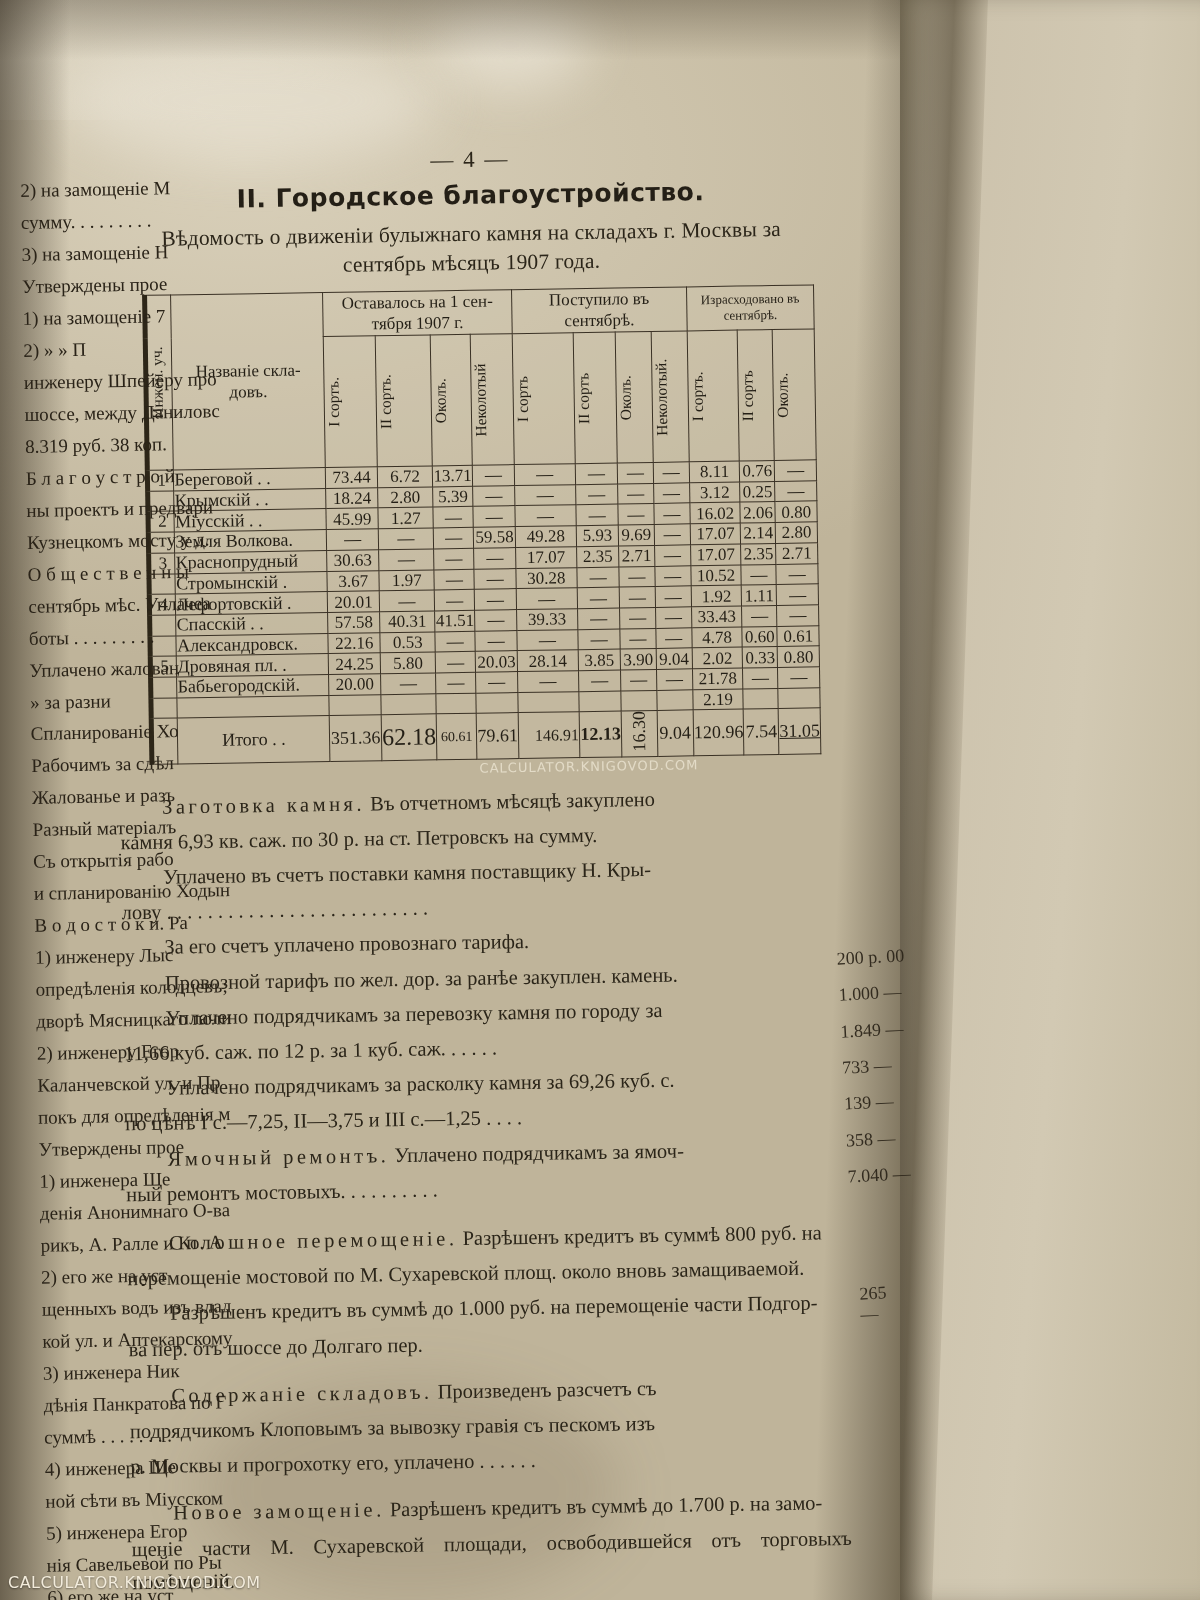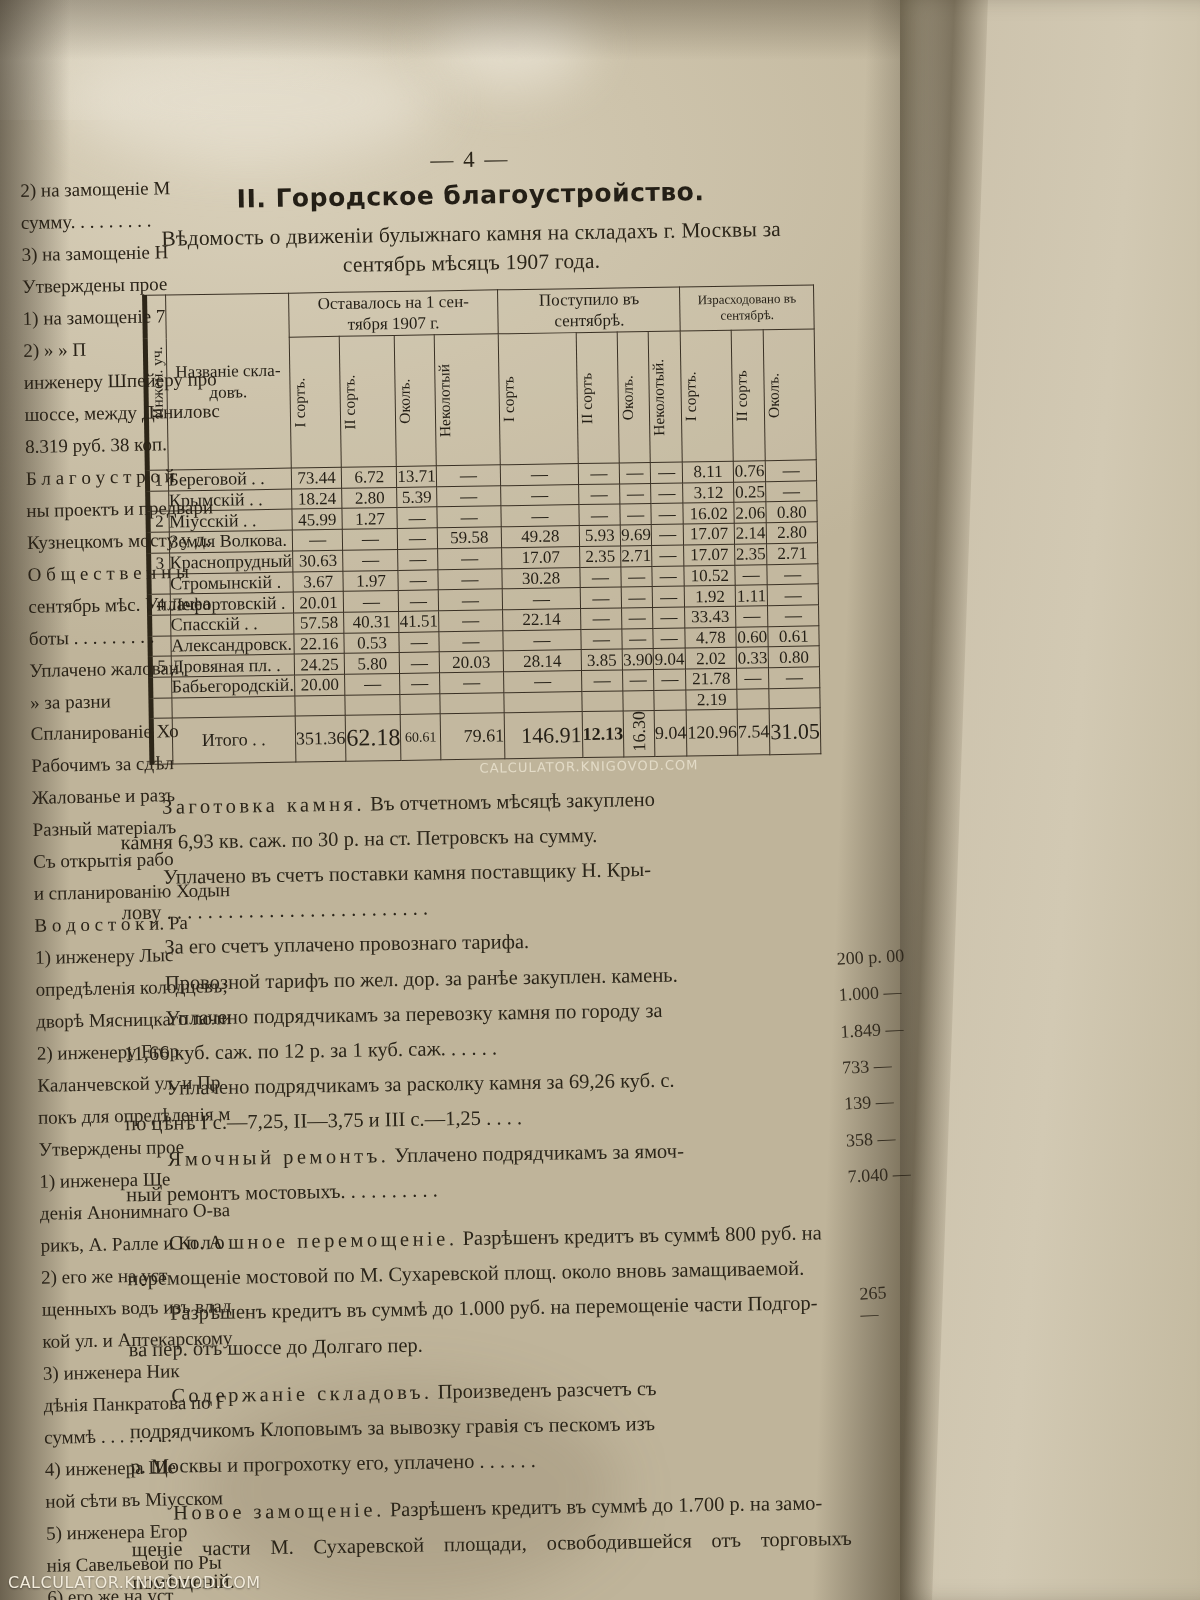--- a/index.html
+++ b/index.html
@@ -311,21 +311,21 @@
               <td class="num">1.11</td>
               <td class="num">—</td>
             </tr>
             <tr>
               <td class="uch thickleft"></td>
               <td class="nm">Спасскій  .    .</td>
               <td class="num">57.58</td>
               <td class="num">40.31</td>
               <td class="num">41.51</td>
               <td class="num">—</td>
-              <td class="num">22.14</td>
+              <td class="num">39.33</td>
               <td class="num">—</td>
               <td class="num">—</td>
               <td class="num">—</td>
               <td class="num">33.43</td>
               <td class="num">—</td>
               <td class="num">—</td>
             </tr>
             <tr>
               <td class="uch thickleft"></td>
               <td class="nm">Александровск.</td>
@@ -387,28 +387,28 @@
               <td class="num"></td>
             </tr>
           </tbody>
         <tfoot>
           <tr class="total" id="totalrow">
               <td class="thickleft"></td>
               <td class="nm" style="text-align: center;">Итого  .   .</td>
               <td class="num" style="font-size: 18px;">351.36</td>
               <td class="num" style="font-size: 24px;">62.18</td>
               <td class="num" style="font-size: 14px;">60.61</td>
-              <td class="num" style="font-size: 18px; padding-left: 23px;">79.61</td>
-              <td class="num" style="font-size: 22px; padding-left: 16px;">146.91</td>
+              <td class="num" style="font-size: 18px;">79.61</td>
+              <td class="num" style="font-size: 16px; padding-left: 16px;">146.91</td>
               <td class="num" style="font-size: 18px; font-weight: bold;">12.13</td>
               <td class="num" style="font-size: 18px;"><span style="writing-mode:vertical-rl;transform:rotate(180deg);display:inline-block;">16.30</span></td>
               <td class="num" style="font-size: 18px;">9.04</td>
               <td class="num" style="font-size: 18px; margin-top: 44px;">120.96</td>
               <td class="num" style="font-size: 18px;">7.54</td>
-              <td class="num" style="font-size: 22px;">31.05</td>
+              <td class="num" style="font-size: 18px; text-decoration: underline;">31.05</td>
             </tr>
         </tfoot>
       </table>
       <div class="watermark-tbl">CALCULATOR.KNIGOVOD.COM</div>
     </div>
 
     <div class="body">
       <p class="ind"><span class="sp">Заготовка камня.</span><span> Въ  отчетномъ  мѣсяцѣ  закуплено</span></p>
       <p>камня 6,93 кв. саж. по 30 р. на ст. Петровскъ на сумму.</p>
       <p class="ind">Уплачено въ счетъ поставки камня поставщику Н. Кры-</p>

